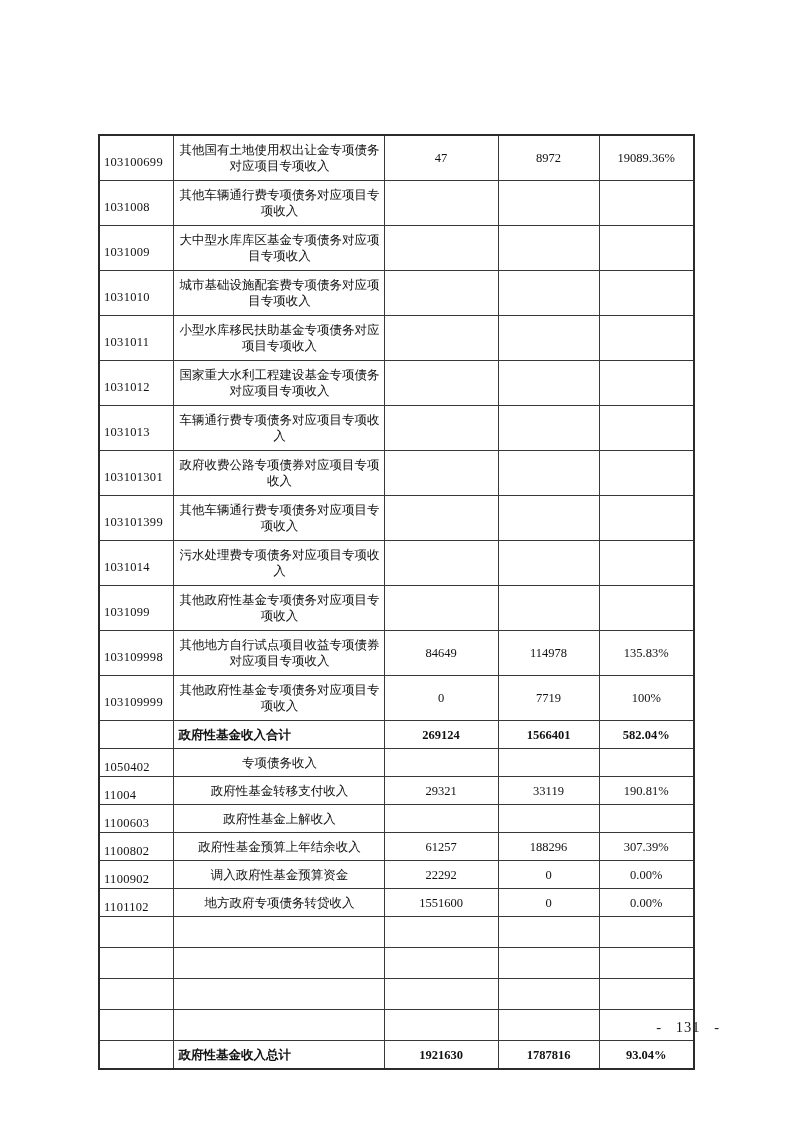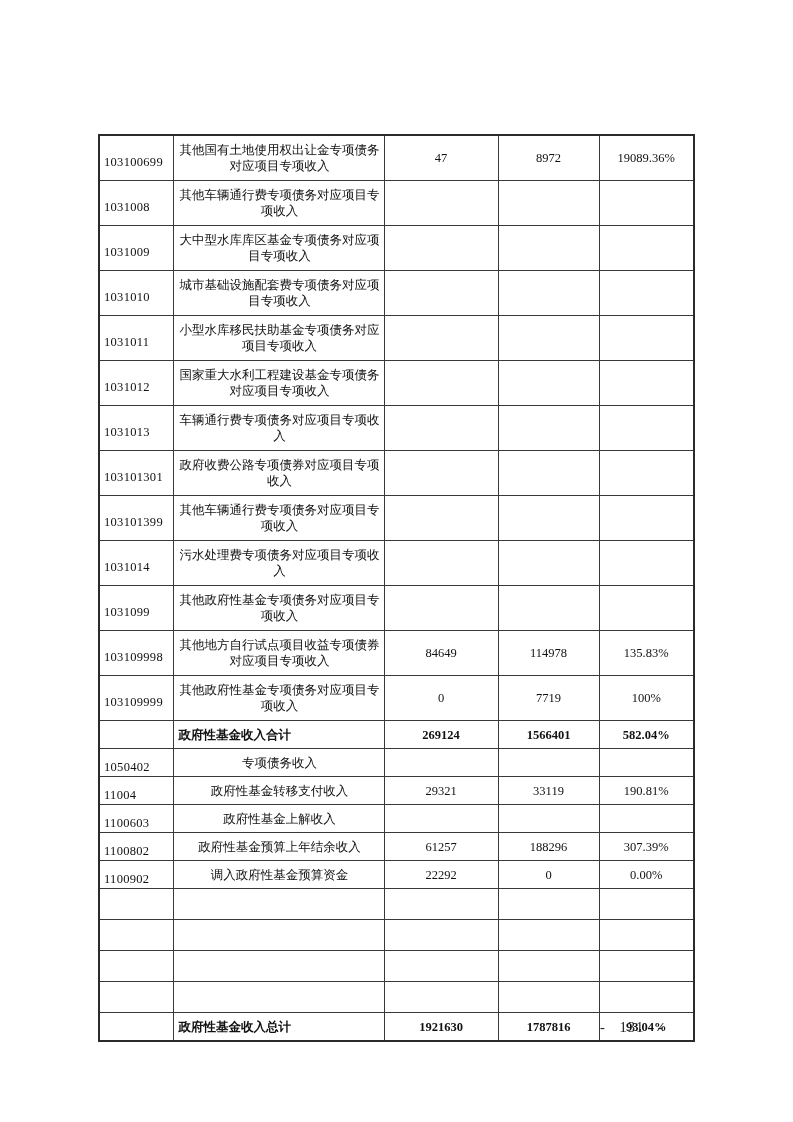--- a/index.html
+++ b/index.html
@@ -64,21 +64,21 @@
   }
   .row-subtotal .cell-v1, .row-subtotal .cell-v2, .row-subtotal .cell-pct,
   .row-total .cell-v1, .row-total .cell-v2, .row-total .cell-pct {
     font-size: 13px;
   }
   #page-number {
     position: absolute;
     left: 600px;
     top: 1019px;
     width: 120px;
-    text-align: left;
+    text-align: right;
     font-size: 14.5px;
     letter-spacing: 1px;
     word-spacing: 9px;
     color: #1a1a1a;
   }
 </style>
 </head>
 <body>
 
 <div id="page">
@@ -218,20 +218,27 @@
           <td class="cell-v2">188296</td>
           <td class="cell-pct">307.39%</td>
         </tr>
         <tr class="row-single">
           <td class="cell-code">1100902</td>
           <td class="cell-name">调入政府性基金预算资金</td>
           <td class="cell-v1">22292</td>
           <td class="cell-v2">0</td>
           <td class="cell-pct">0.00%</td>
         </tr>
+        <tr class="row-single">
+          <td class="cell-code">1101102</td>
+          <td class="cell-name">地方政府专项债务转贷收入</td>
+          <td class="cell-v1">1551600</td>
+          <td class="cell-v2">0</td>
+          <td class="cell-pct">0.00%</td>
+        </tr>
         <tr class="row-empty">
           <td class="cell-code"></td>
           <td class="cell-name"></td>
           <td class="cell-v1"></td>
           <td class="cell-v2"></td>
           <td class="cell-pct"></td>
         </tr>
         <tr class="row-empty">
           <td class="cell-code"></td>
           <td class="cell-name"></td>

